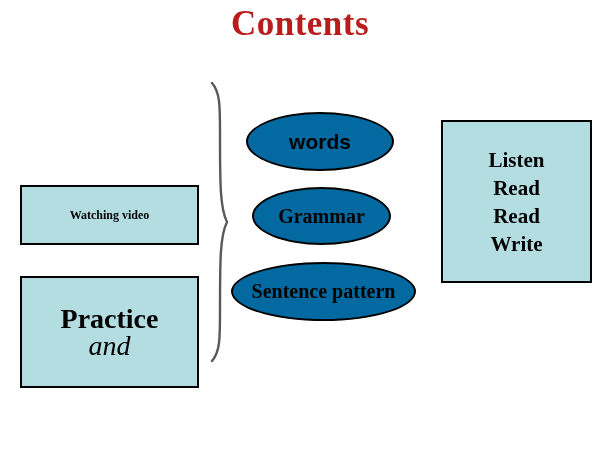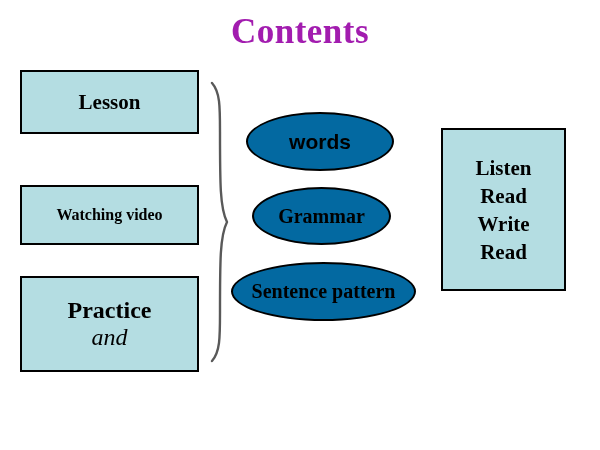--- a/index.html
+++ b/index.html
@@ -16,24 +16,24 @@
     width: 600px;
     height: 450px;
     background: #ffffff;
     overflow: hidden;
   }
 
   
   #title {
     position: absolute;
     left: 0;
-    top: 12px;
+    top: 4px;
     width: 600px;
     text-align: center;
-    color: #a21caf;
+    color: #b91c1c;
     font-family: "Liberation Serif", "DejaVu Serif", serif;
     font-weight: bold;
     font-size: 35px;
     line-height: 40px;
     letter-spacing: 0.5px;
     white-space: nowrap;
   }
 
   
   .box {
@@ -66,25 +66,25 @@
     white-space: nowrap;
   }
 
   
   #box-lesson {
     left: 20px;  top: 70px;  width: 179px;  height: 64px;
     font-size: 21px;
   }
   #box-watching {
     left: 20px;  top: 185px; width: 179px;  height: 60px;
-    font-size: 16px;
+    font-size: 12px;
   }
   #box-practice {
-    left: 20px;  top: 276px; width: 179px;  height: 96px;
-    font-size: 24px;
+    left: 20px;  top: 276px; width: 179px;  height: 112px;
+    font-size: 28px;
     line-height: 27px;
   }
   #box-practice .line-regular { font-weight: normal; font-style: italic; }
 
   
   #ellipse-words {
     left: 246px; top: 112px; width: 148px; height: 59px;
     font-size: 21px;
     
     font-family: "Liberation Sans", "DejaVu Sans", sans-serif;
@@ -93,21 +93,21 @@
     left: 252px; top: 187px; width: 139px; height: 58px;
     font-size: 20px;
   }
   #ellipse-sentence {
     left: 231px; top: 262px; width: 185px; height: 59px;
     font-size: 20px;
   }
 
   
   #box-skills {
-    left: 441px; top: 128px; width: 125px; height: 163px;
+    left: 441px; top: 120px; width: 151px; height: 163px;
     font-size: 21px;
     line-height: 28px;
   }
 
   
   #brace {
     position: absolute;
     left: 196px;
     top: 80px;
     width: 34px;
@@ -115,23 +115,20 @@
     pointer-events: none;
   }
 </style>
 </head>
 <body>
 
 <div id="slide">
 
   <div id="title">Contents</div>
 
-  <div class="box" id="box-lesson">
-    <span>Lesson</span>
-  </div>
 
   <div class="box" id="box-watching">
     <span>Watching video</span>
   </div>
 
   <div class="box" id="box-practice">
     <span>Practice</span>
     <span class="line-regular">and</span>
   </div>
 
@@ -151,17 +148,17 @@
     <span>Grammar</span>
   </div>
 
   <div class="ellipse" id="ellipse-sentence">
     <span>Sentence pattern</span>
   </div>
 
   <div class="box" id="box-skills">
     <span>Listen</span>
     <span>Read</span>
+    <span>Read</span>
     <span>Write</span>
-    <span>Read</span>
   </div>
 
 </div>
 
 </body></html>

